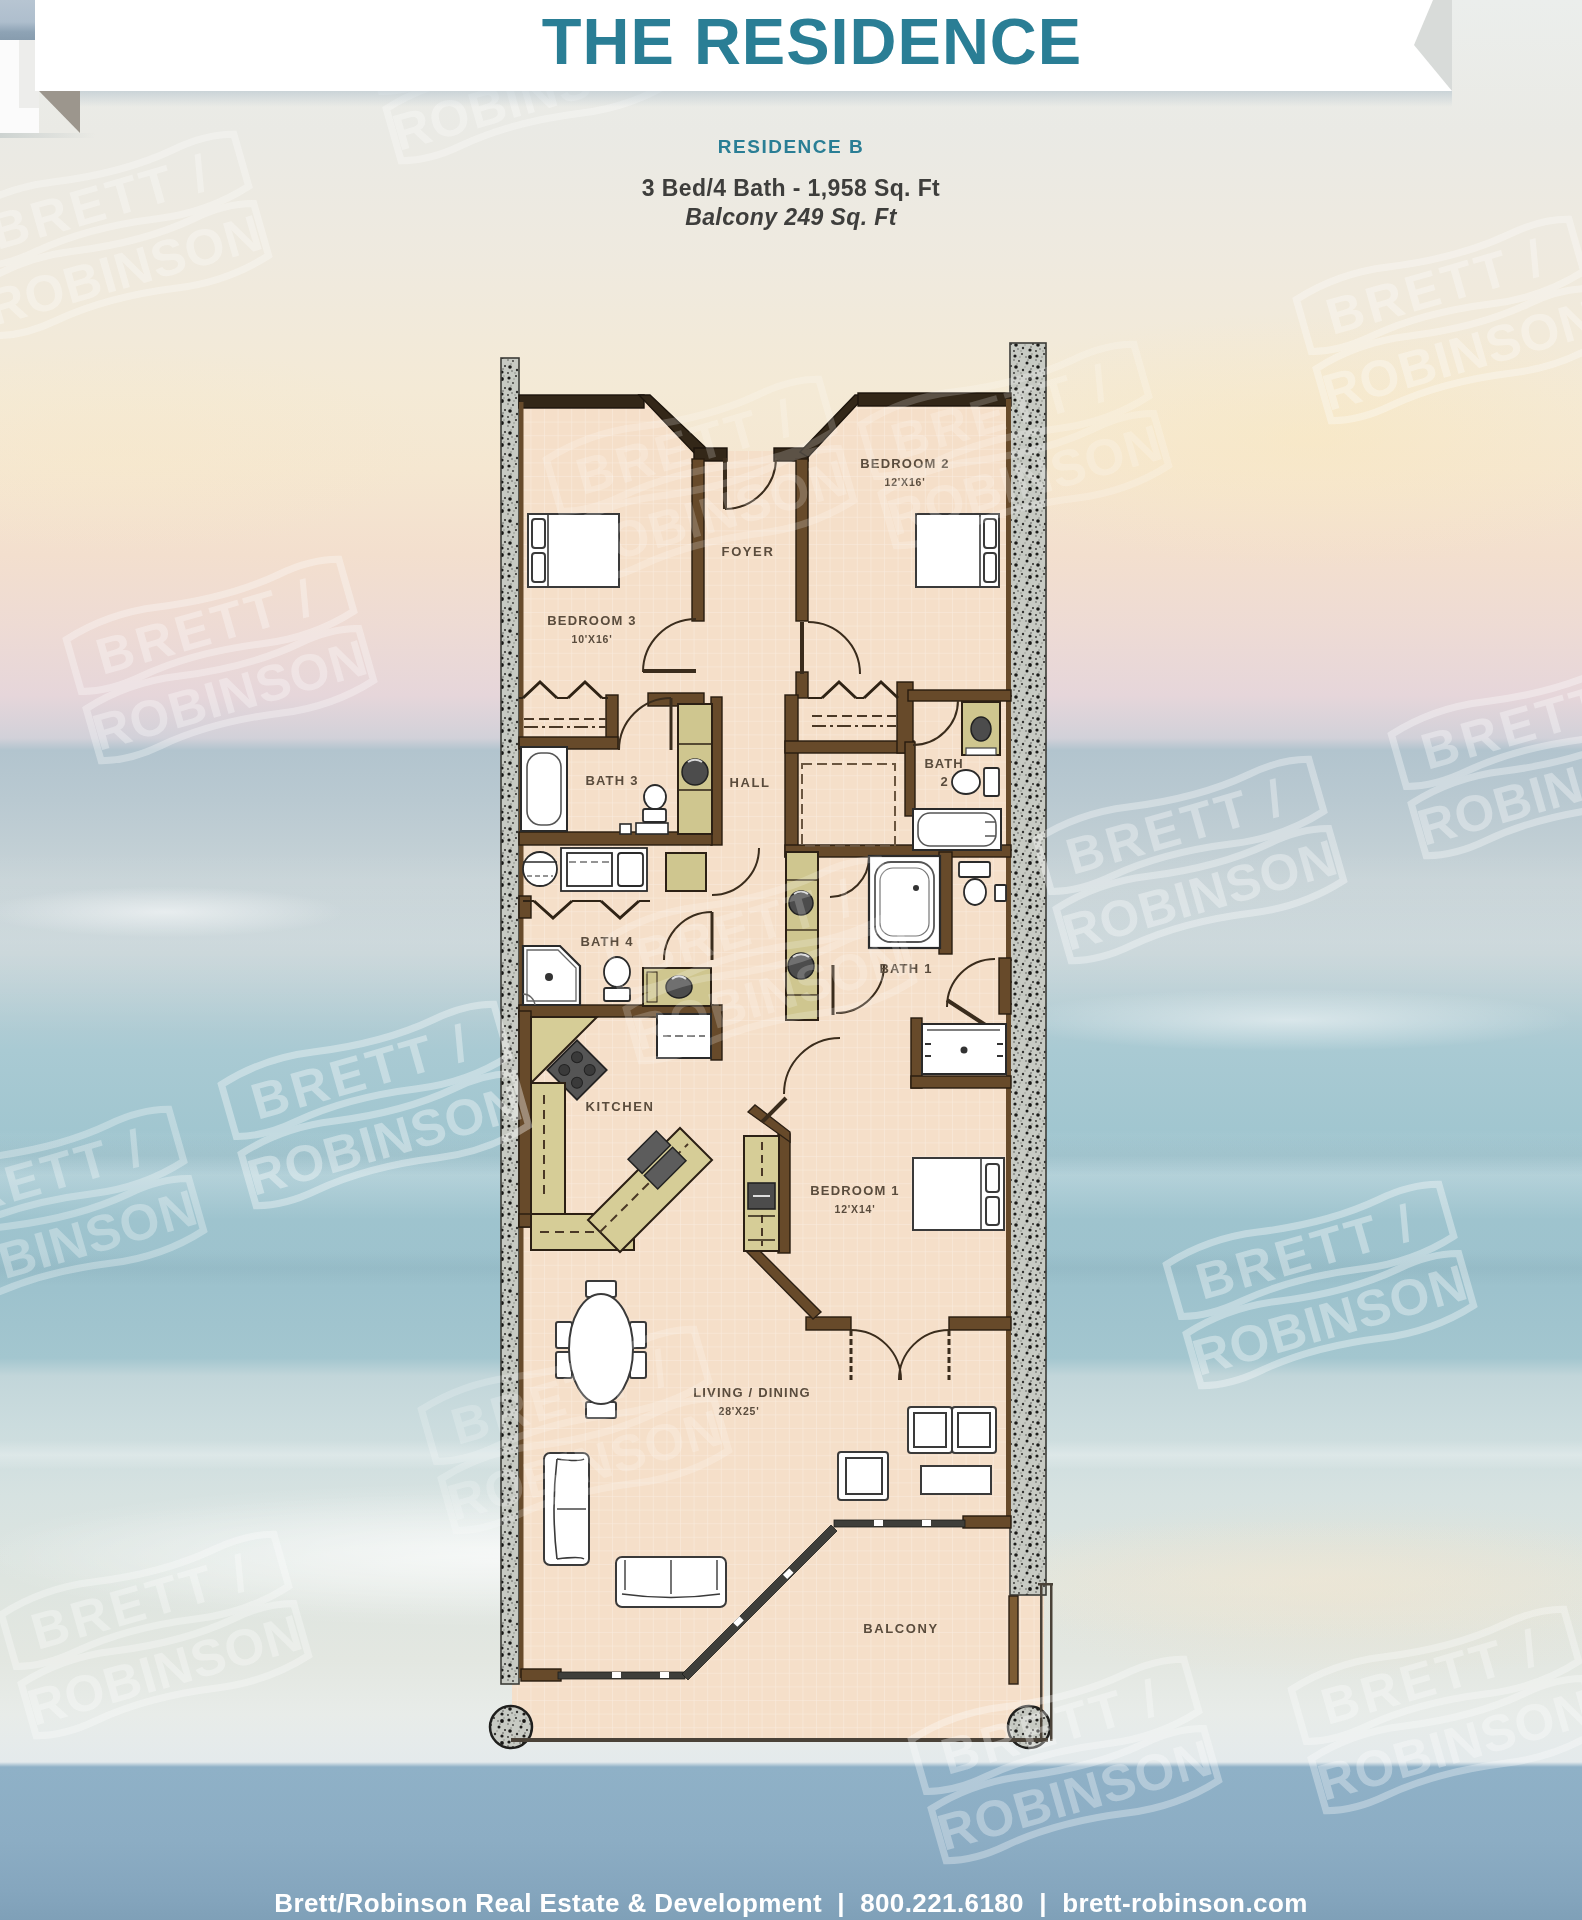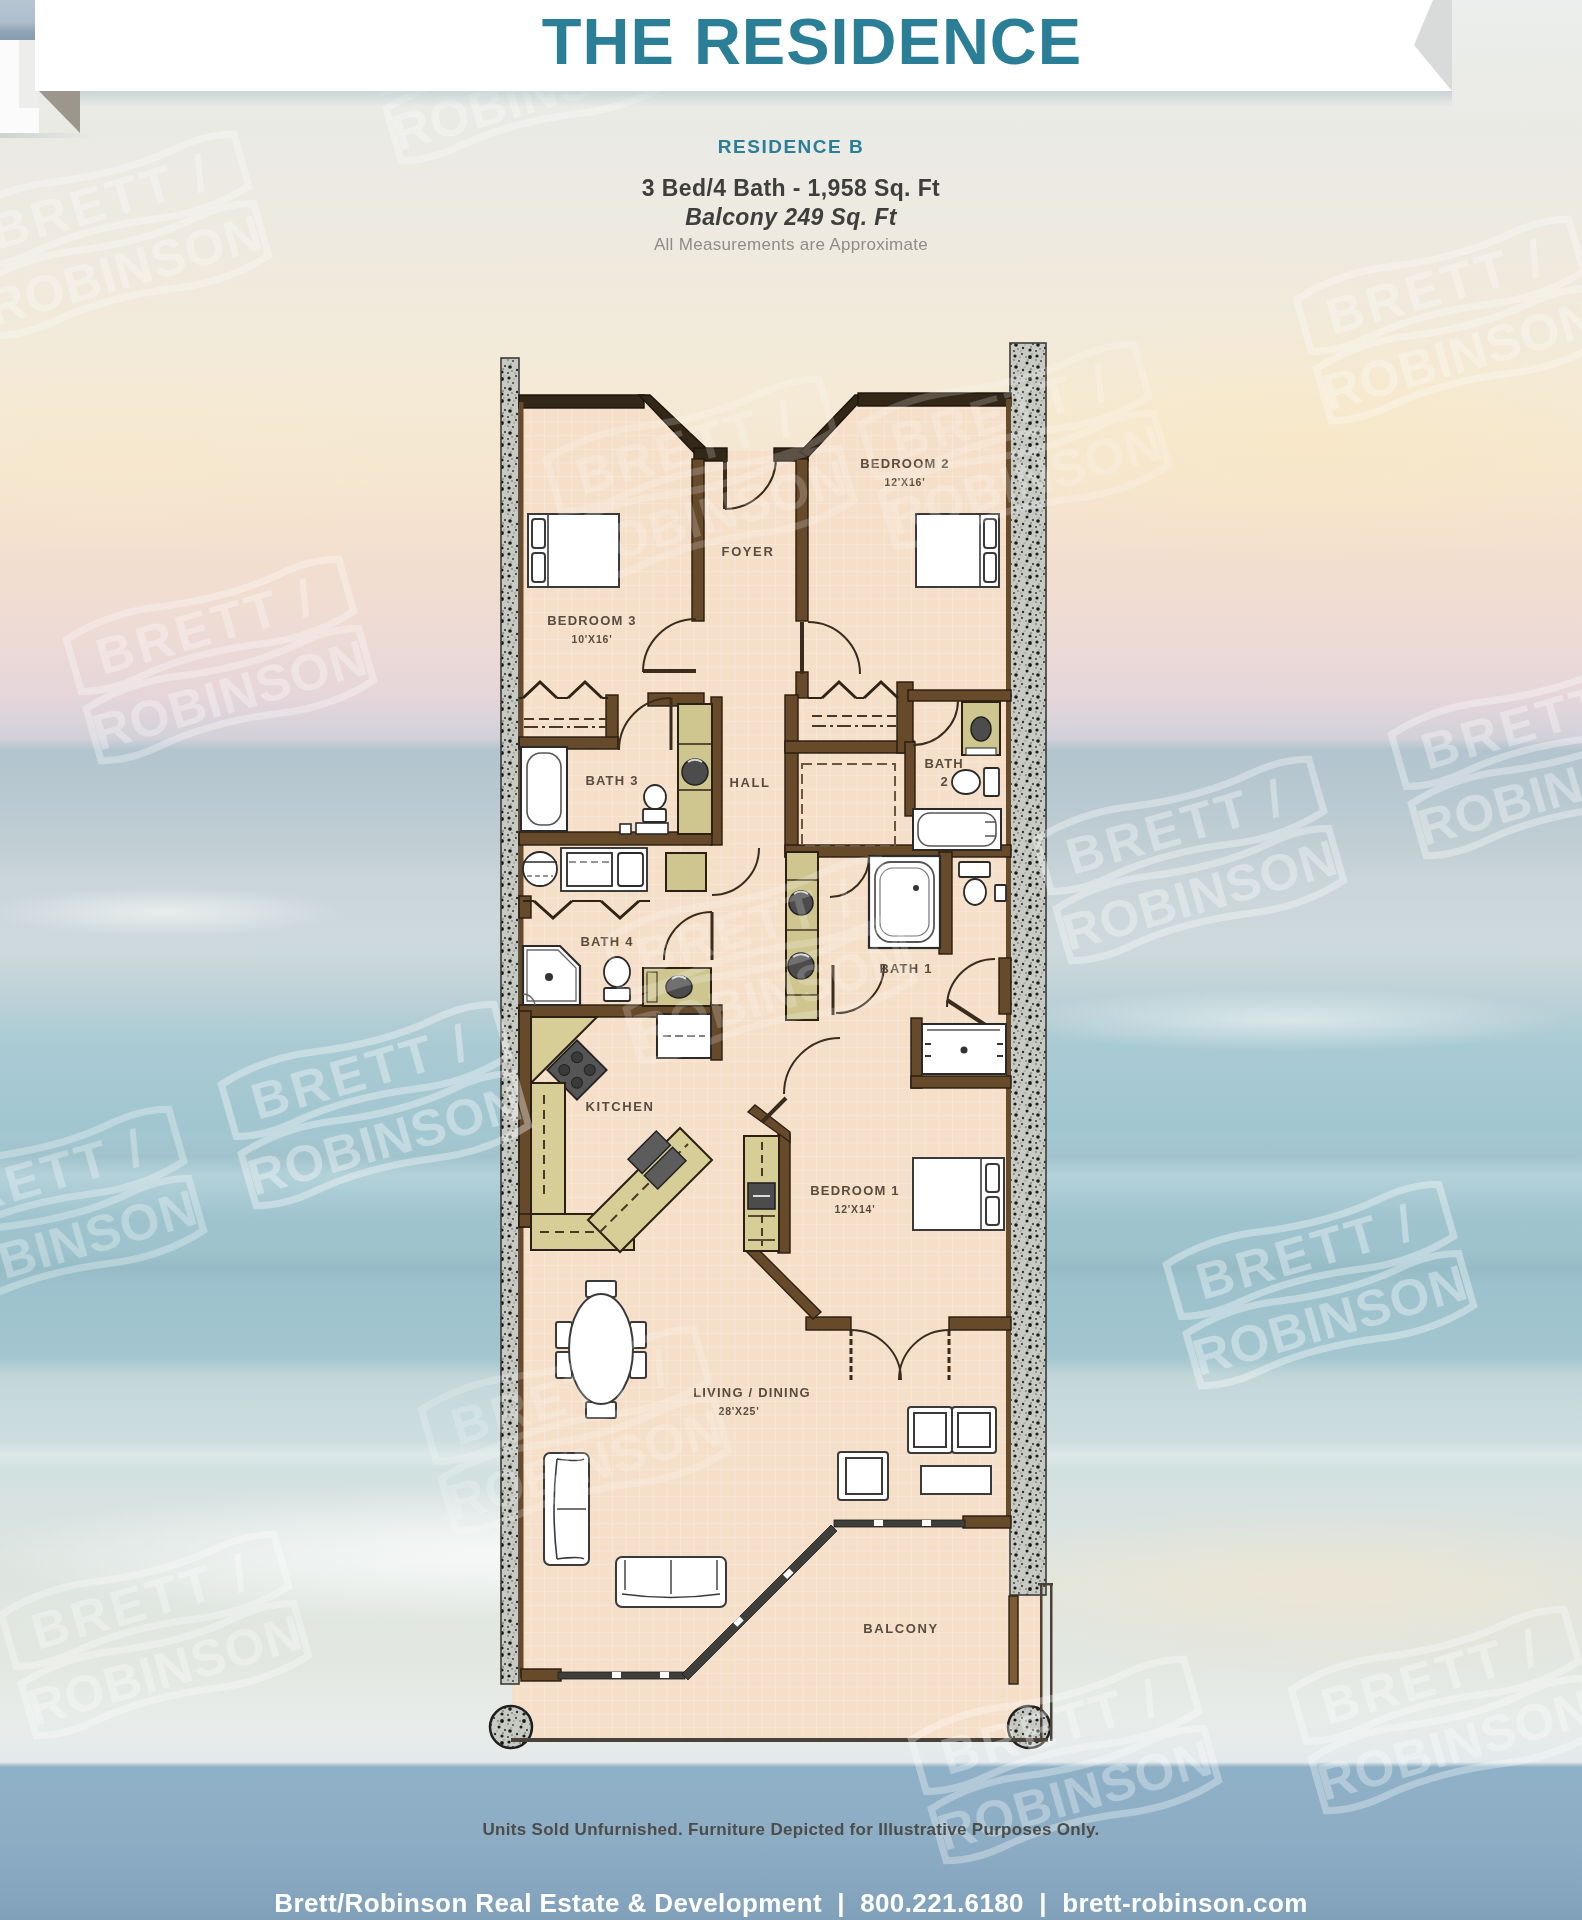--- a/index.html
+++ b/index.html
@@ -570,18 +570,16 @@
 <div style="position:absolute;left:80px;top:91px;width:1372px;height:16px;background:linear-gradient(180deg,rgba(170,188,200,.5),rgba(170,188,200,0));"></div>
 
 <div class="hdr" style="top:4px;font-size:65px;font-weight:bold;color:#2a7e95;letter-spacing:1px;margin-left:21px;">THE RESIDENCE</div>
 
 <div class="hdr" style="top:136px;font-size:19px;font-weight:bold;color:#2a7e95;letter-spacing:1.5px;">RESIDENCE B</div>
 
 <div class="hdr" style="top:175px;font-size:23px;font-weight:bold;color:#3e3e3c;letter-spacing:0.4px;">3 Bed/4 Bath - 1,958 Sq. Ft</div>
 
 <div class="hdr" style="top:204px;font-size:23px;font-weight:bold;color:#3e3e3c;letter-spacing:0.4px;font-style:italic;">Balcony 249 Sq. Ft</div>
 
-<div class="hdr" style="top:235px;font-size:17px;color:#8f8d85;letter-spacing:0.3px;">All Measurements are Approximate</div>
-
-<div class="hdr" style="top:1820px;font-size:17px;font-weight:bold;color:#4c4c49;letter-spacing:0.3px;">Units Sold Unfurnished. Furniture Depicted for Illustrative Purposes Only.</div>
+
 
 <div class="hdr" style="top:1888px;font-size:26px;font-weight:bold;color:#ffffff;letter-spacing:0.4px;">Brett/Robinson Real Estate &amp; Development&nbsp;&nbsp;|&nbsp;&nbsp;800.221.6180&nbsp;&nbsp;|&nbsp;&nbsp;brett-robinson.com</div>
 </div>
 
 </body></html>

